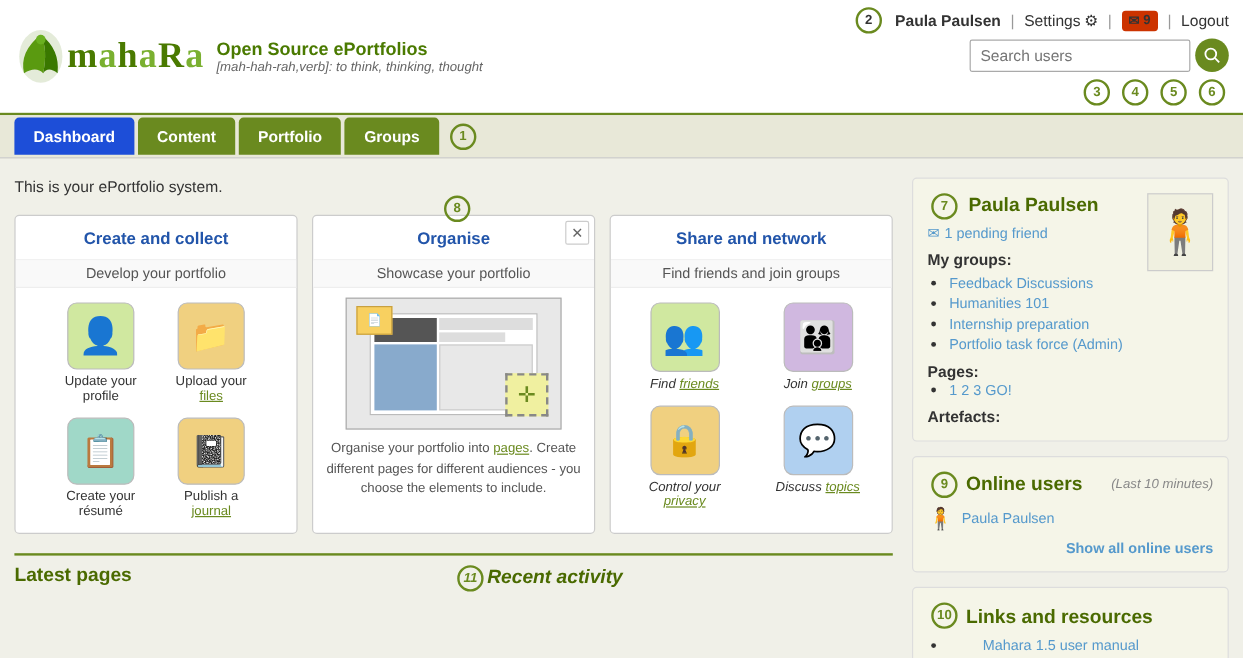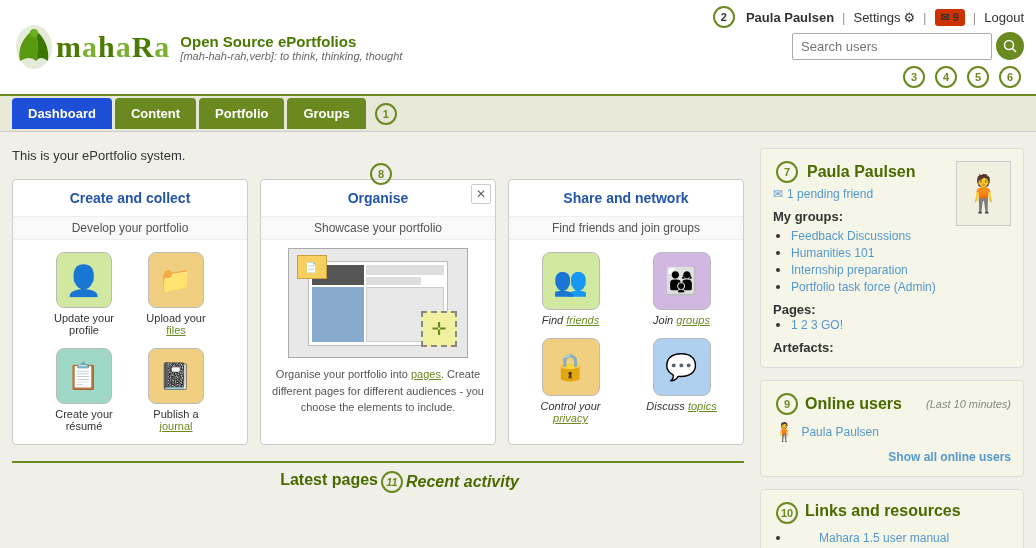--- a/index.html
+++ b/index.html
@@ -189,21 +189,21 @@
           <span>9</span>
         </span>
       </a>
       <span class="sep">|</span>
       <a href="#" style="color:#333;text-decoration:none;">Logout</a>
     </div>
     <div id="search-bar">
       <span class="circle-num" style="visibility:hidden;">3</span>
       <span class="circle-num" style="visibility:hidden;">4</span>
       <span class="circle-num" style="visibility:hidden;">5</span>
-      <input type="text" id="search-input" style="border: 1px solid rgb(170, 170, 170); padding: 5px 8px; width: 200px; font-size: 13px; color: rgb(153, 153, 153); border-radius: 2px;" placeholder="Search users">
+      <input type="text" id="search-input" style="border: 1px solid rgb(170, 170, 170); padding: 5px 8px; width: 184px; font-size: 13px; color: rgb(153, 153, 153); border-radius: 2px;" placeholder="Search users">
       <button id="search-btn" style="background:#6a8a1f;border:none;border-radius:50%;width:28px;height:28px;cursor:pointer;display:flex;align-items:center;justify-content:center;">
         <svg width="14" height="14" viewBox="0 0 14 14" fill="white">
           <circle cx="6" cy="6" r="4.5" stroke="white" stroke-width="1.5" fill="none"></circle>
           <line x1="9.5" y1="9.5" x2="13" y2="13" stroke="white" stroke-width="1.5"></line>
         </svg>
       </button>
     </div>
 
     <div style="display:flex;gap:4px;justify-content:flex-end;margin-top:2px;">
       <span class="circle-num">3</span>
@@ -311,21 +311,21 @@
               <div class="icon-circle blue" style="font-size:26px;width:58px;height:58px;">💬</div>
               <span>Discuss <a href="#" style="color:#6a8a1f;">topics</a></span>
             </div>
           </div>
         </div>
 
       </div>
     </div>
 
     <div style="display:flex;margin-top:16px;border-top:2px solid #6a8a1f;padding-top:8px;">
-      <div style="flex:1;text-align:right;">
+      <div style="flex:1;">
         <h2 style="font-size:16px;font-weight:bold;color:#4a6a00;">Latest pages</h2>
       </div>
       <div style="flex:1;display:flex;align-items:center;gap:0;font-style:italic;">
         <span class="circle-num">11</span>
         <h2 style="font-size:16px;font-weight:bold;color:#4a6a00;">Recent activity</h2>
       </div>
     </div>
   </div>
 
   <div id="right-col">
@@ -375,21 +375,21 @@
       <div class="user-row">
         <span class="user-icon-sm">🧍</span>
         <a href="#" style="color:#5599cc;font-size:12px;text-decoration:none;">Paula Paulsen</a>
       </div>
       <div class="show-all">
         <a href="#" style="color:#5599cc;font-size:12px;font-weight:bold;text-decoration:none;">Show all online users</a>
       </div>
     </div>
 
     <div id="links-resources">
-      <div style="display:flex;align-items:flex-start;gap:4px;margin-bottom:6px;">
+      <div style="display:flex;align-items:flex-end;gap:4px;margin-bottom:6px;">
         <span class="circle-num">10</span>
         <h2 style="font-size:16px;font-weight:bold;color:#4a6a00;margin:0;">Links and resources</h2>
       </div>
       <ul>
         <li><a href="#" style="color:#5599cc;text-decoration:none;font-size:12px;">Mahara 1.5 user manual</a></li>
 
       </ul>
     </div>
 
   </div>

